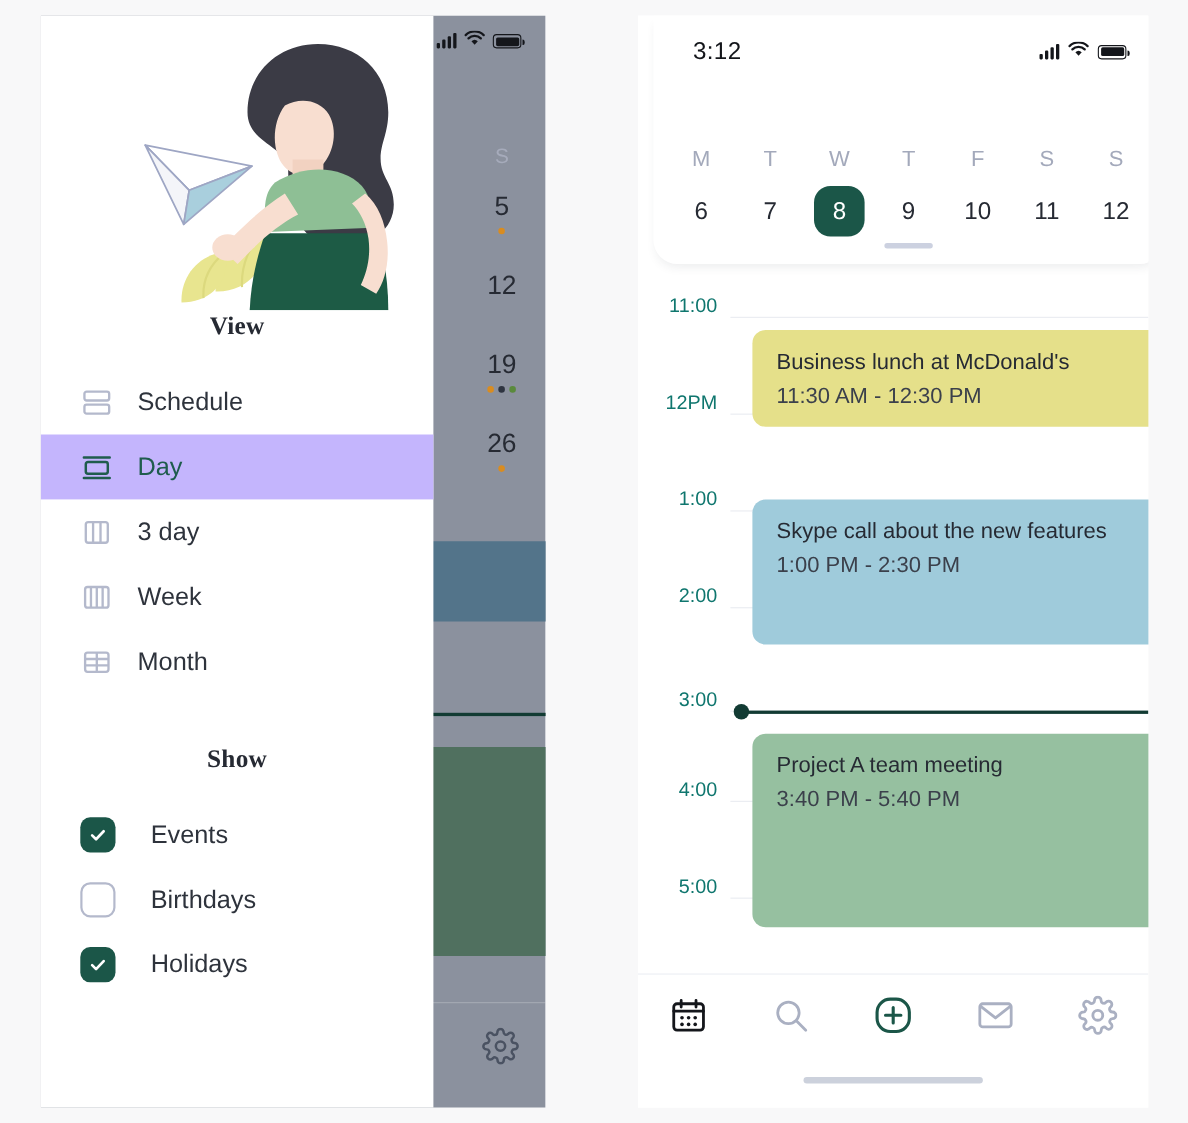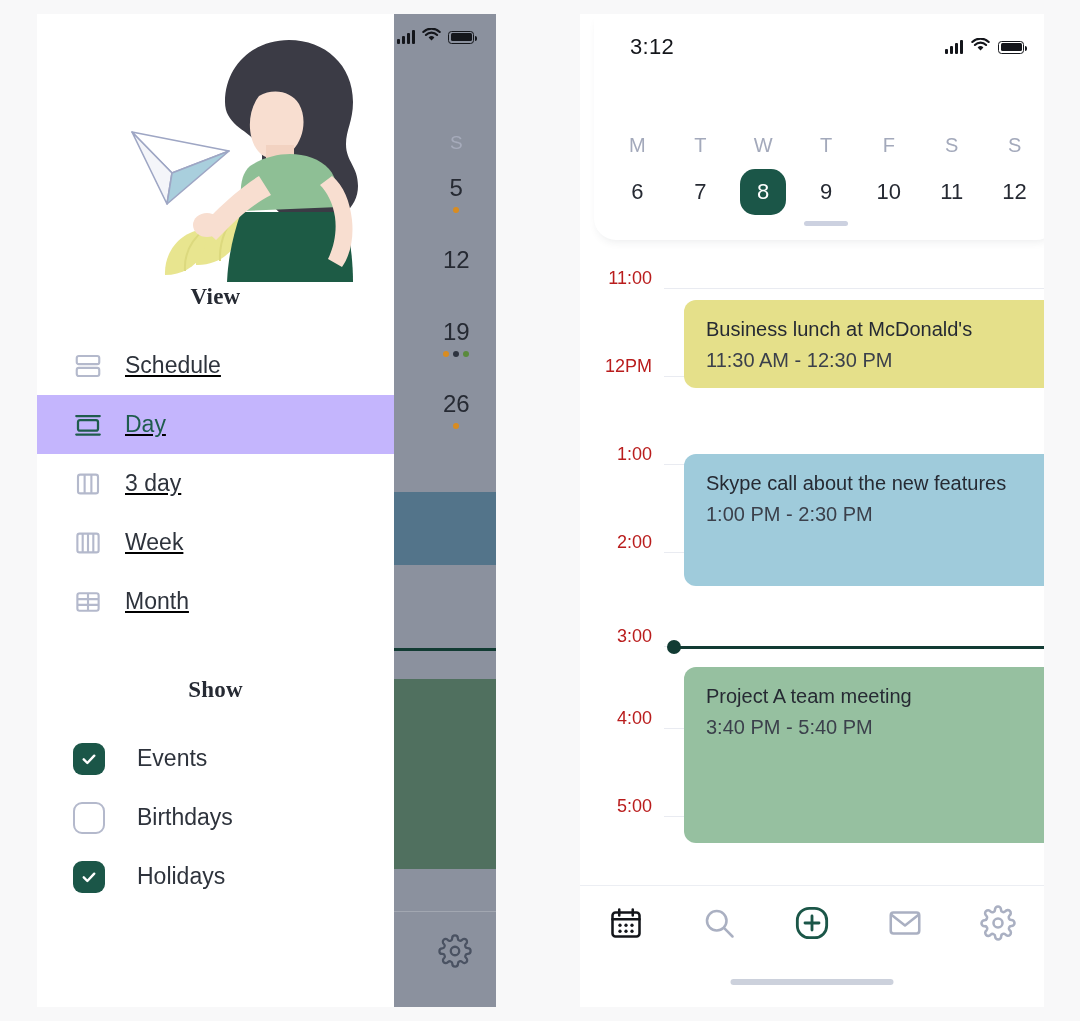--- a/index.html
+++ b/index.html
@@ -70,21 +70,21 @@
   .drawer {
     position: absolute; left: 0; top: 0; width: 357px; height: 100%;
     background: #ffffff; z-index: 5;
   }
   .illus { position: relative; height: 268px; }
   .drawer-title {
     text-align: center; font-size: 23px; color: #262a33;
     font-weight: 700; letter-spacing: .2px; font-family: Liberation Serif, serif;
   }
   #view-title { margin-top: 2px; }
-  .menu { margin-top: 26px; text-decoration: underline; }
+  .menu { margin-top: 26px; }
   .menu-item {
     display: flex; align-items: center; gap: 22px;
     height: 59px; padding-left: 36px; cursor: pointer;
   }
   .menu-item.active { background: #c4b5fd; }
   .menu-label { font-size: 23px; color: #2e333c; font-weight: 400; }
   .menu-item.active .menu-label { color: #1f5c4d; }
   .mi-icon { width: 30px; height: 30px; position: relative; }
 
   .show-head { margin-top: 46px; }
@@ -135,21 +135,21 @@
   .grabber {
     position: absolute; left: 50%; transform: translateX(-50%);
     bottom: 14px; width: 44px; height: 5px;
     background: #ccd1e0; border-radius: 3px;
   }
 
   .day-body { position: absolute; left: 0; top: 226px; right: 0; bottom: 122px; overflow: hidden; }
   .hour-row { position: absolute; left: 0; width: 100%; display: flex; align-items: center; }
   .hour-lbl {
     width: 84px; text-align: right; padding-right: 12px;
-    font-size: 18px; color: #b91c1c; transform: translateY(-50%);
+    font-size: 18px; color: #0f766e; transform: translateY(-50%);
   }
   .hour-line { flex: 1; height: 1px; background: #e9ebf1; }
 
   .evt {
     position: absolute; border-radius: 12px; padding: 18px 0 0 22px;
     overflow: hidden;
   }
   .evt-title { font-size: 20px; color: #262a33; font-weight: 400; margin-bottom: 8px; }
   .evt-time  { font-size: 20px; color: #3b404b; font-weight: 400; }
 

